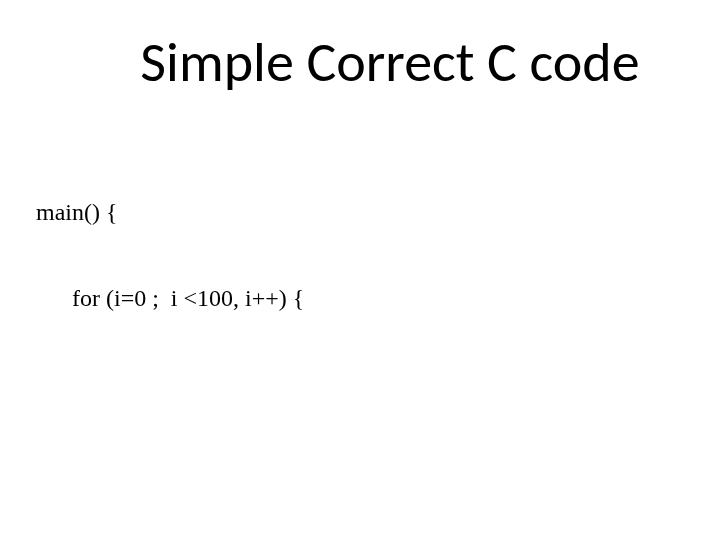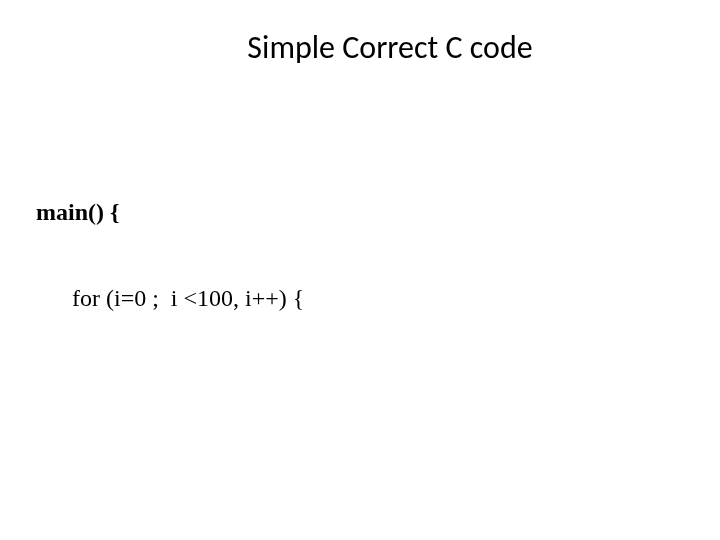--- a/index.html
+++ b/index.html
@@ -12,40 +12,40 @@
     color: #000000;
   }
   .slide {
     width: 720px;
     height: 540px;
     position: relative;
     box-sizing: border-box;
   }
   .title {
     font-family: Calibri, "Segoe UI", Arial, sans-serif;
-    font-size: 32px;
+    font-size: 56px;
     font-weight: 400;
     text-align: center;
     padding-top: 28px;
     padding-left: 100px;
     padding-right: 40px;
     letter-spacing: 0px;
   }
   .code-block {
     font-family: "Times New Roman", Times, serif;
     font-size: 24px;
     line-height: 1.2;
     position: absolute;
     top: 140px;
     left: 36px;
     white-space: pre;
   }
   .indent1 { padding-left: 36px; display: block; }
   .indent2 { padding-left: 72px; display: block; }
-  .line { display: block; font-weight: bold; }
+  .line { display: block; }
 </style>
 </head>
 <body>
 
 <div class="slide">
   <div class="title">Simple Correct C code</div>
   <div class="code-block">
     <span class="line">main() {</span>
     <span class="indent1">for (i=0 ;  i &lt;100, i++) {</span>
     

